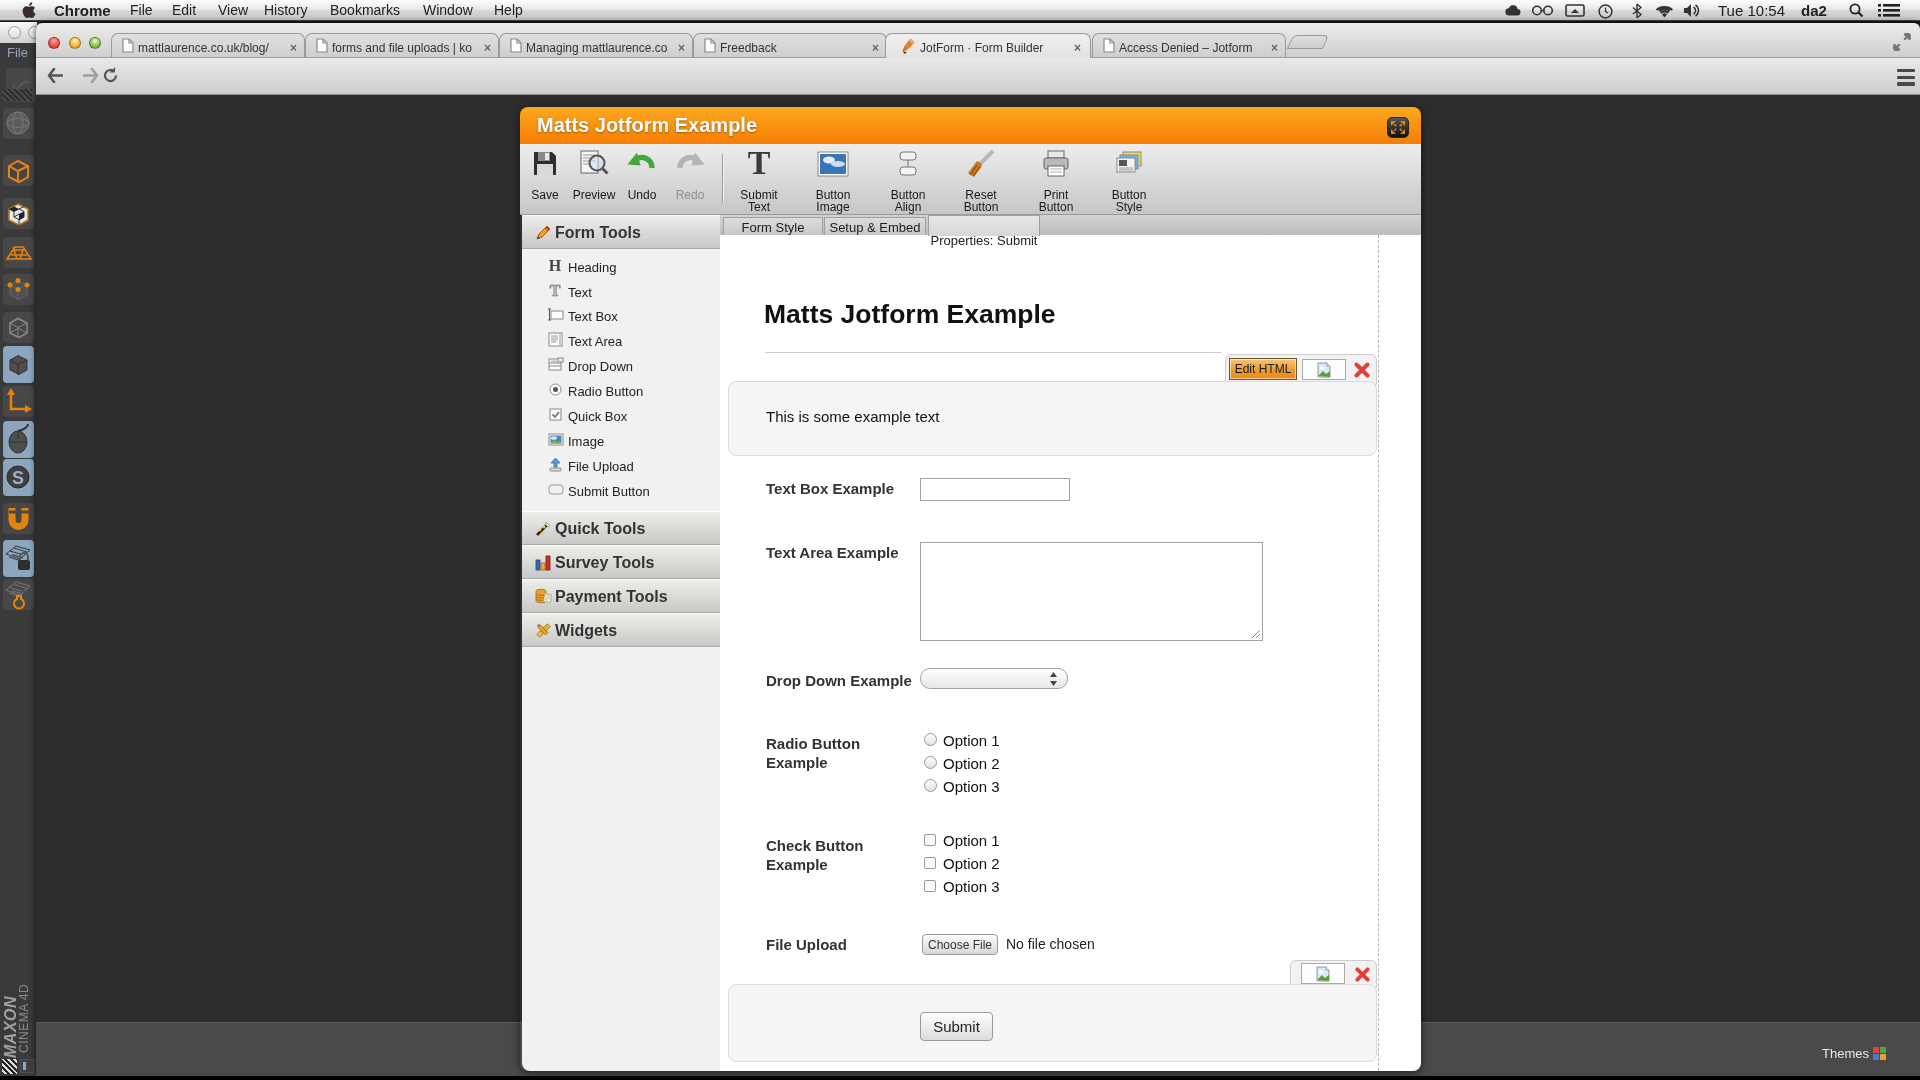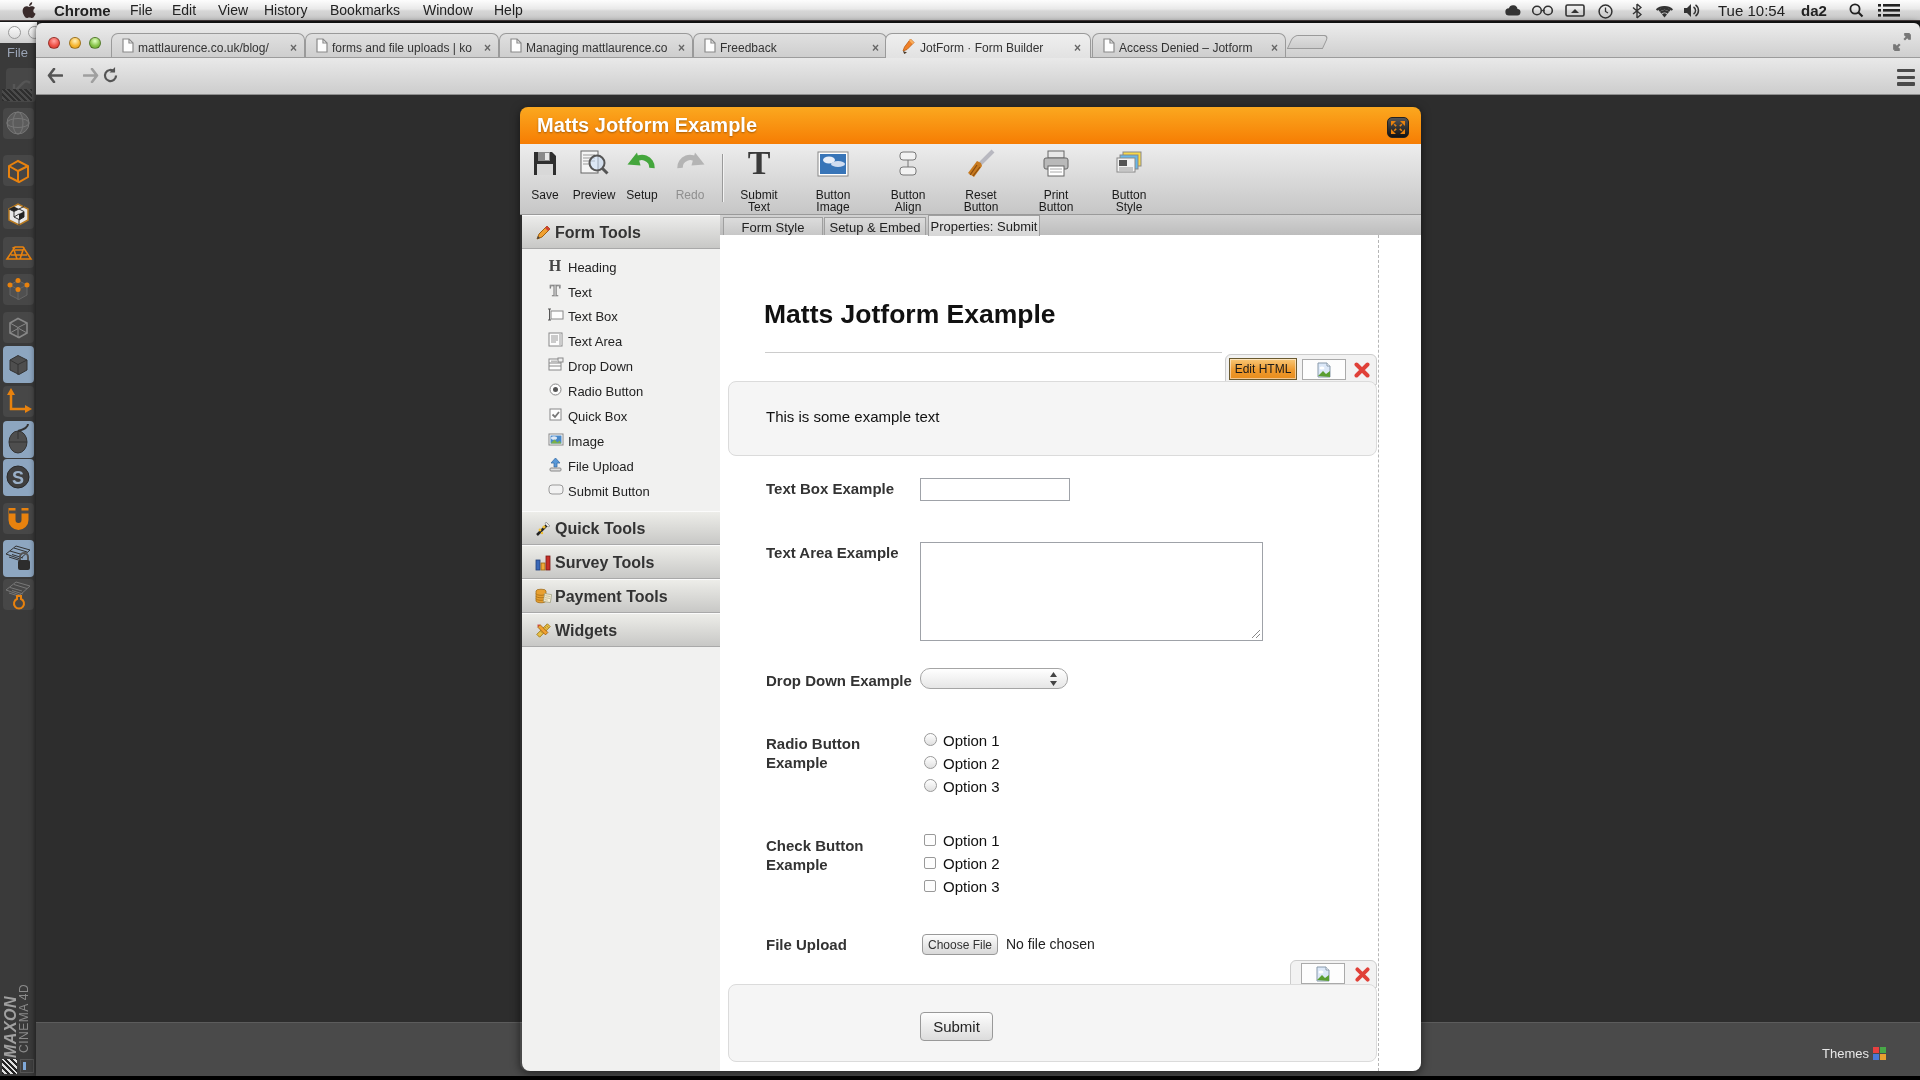--- a/index.html
+++ b/index.html
@@ -303,21 +303,21 @@
               </svg><span class="lbl">Save</span></div>
           <div class="jtool" style="left:47px;width:54px"><svg style="margin-top:2px" width="30" height="28" viewBox="0 0 30 28">
                 <rect x="2" y="1" width="17" height="22" fill="#f4f4f4" stroke="#666"></rect>
                 <path d="M4 5h12M4 8h12M4 11h12M4 14h8" stroke="#999"></path>
                 <circle cx="18" cy="13" r="7.5" fill="rgba(200,220,245,.55)" stroke="#555" stroke-width="2"></circle>
                 <path d="M23.5 18.5l5 5" stroke="#555" stroke-width="3"></path>
               </svg><span class="lbl">Preview</span></div>
           <div class="jtool" style="left:100px;width:44px"><svg style="margin-top:2px" width="30" height="28" viewBox="0 0 30 28">
                 <path d="M25 18 A 10 10 0 0 0 7 11.5" fill="none" stroke="#44a63c" stroke-width="5.5"></path>
                 <polygon points="10,2.5 0.5,14.5 13.5,15.5" fill="#44a63c"></polygon>
-              </svg><span class="lbl">Setup</span></div>
+              </svg><span class="lbl">Undo</span></div>
           <div class="jtool" style="left:148px;width:44px;color:#8f8f8f"><svg style="margin-top:2px" width="30" height="28" viewBox="0 0 30 28">
                 <path d="M5 18 A 10 10 0 0 1 23 11.5" fill="none" stroke="#b4b4b4" stroke-width="5.5"></path>
                 <polygon points="20,2.5 29.5,14.5 16.5,15.5" fill="#b4b4b4"></polygon>
               </svg><span class="lbl">Redo</span></div>
           <div style="position:absolute;left:202px;top:10px;width:1px;height:48px;background:#9a9a9a;box-shadow:1px 0 0 #f2f2f2"></div>
           <div class="jtool" style="left:206px;width:66px"><svg style="margin-top:0" width="30" height="31" viewBox="0 0 30 31">
                 <text x="15" y="26" text-anchor="middle" font-family="Liberation Serif" font-size="34" font-weight="bold" fill="#3a3a3a">T</text>
               </svg><span class="lbl">Submit<br>Text</span></div>
           <div class="jtool" style="left:280px;width:66px"><svg style="margin-top:3px" width="32" height="26" viewBox="0 0 32 26">
                 <rect x="1" y="1" width="30" height="24" fill="#fff" stroke="#888"></rect>
@@ -350,21 +350,21 @@
               </svg><span class="lbl">Button<br>Style</span></div>
         </div>
         <div id="jftabs">
           <div class="jftab" style="left:3px;width:100px">
               <span style="display:block;margin-top:2px">Form Style</span>
             </div>
           <div class="jftab" style="left:104px;width:102px">
               <span style="display:block;margin-top:2px">Setup &amp; Embed</span>
             </div>
           <div class="jftab on" style="left:208px;width:112px">
-              <span style="display:block;margin-top:3px">Properties: Submit</span>
+              <span style="display:block;margin-top:17px">Properties: Submit</span>
             </div>
         </div>
         <div id="jfpanel">
           <div class="phead" style="top:0;background:linear-gradient(#ecECeb,#c8c8c6)">
               <svg style="position:absolute;left:13px;top:9px" width="16" height="16" viewBox="0 0 16 16">
                 <path d="M2 14l2-5 8-8 3 3-8 8z" fill="#f0a030" stroke="#a06010" stroke-width="1"></path>
                 <path d="M12 1l3 3-2 2-3-3z" fill="#d04038"></path>
                 <path d="M2 14l1-3 2 2z" fill="#444"></path>
               </svg>
               <span>Form Tools</span>

